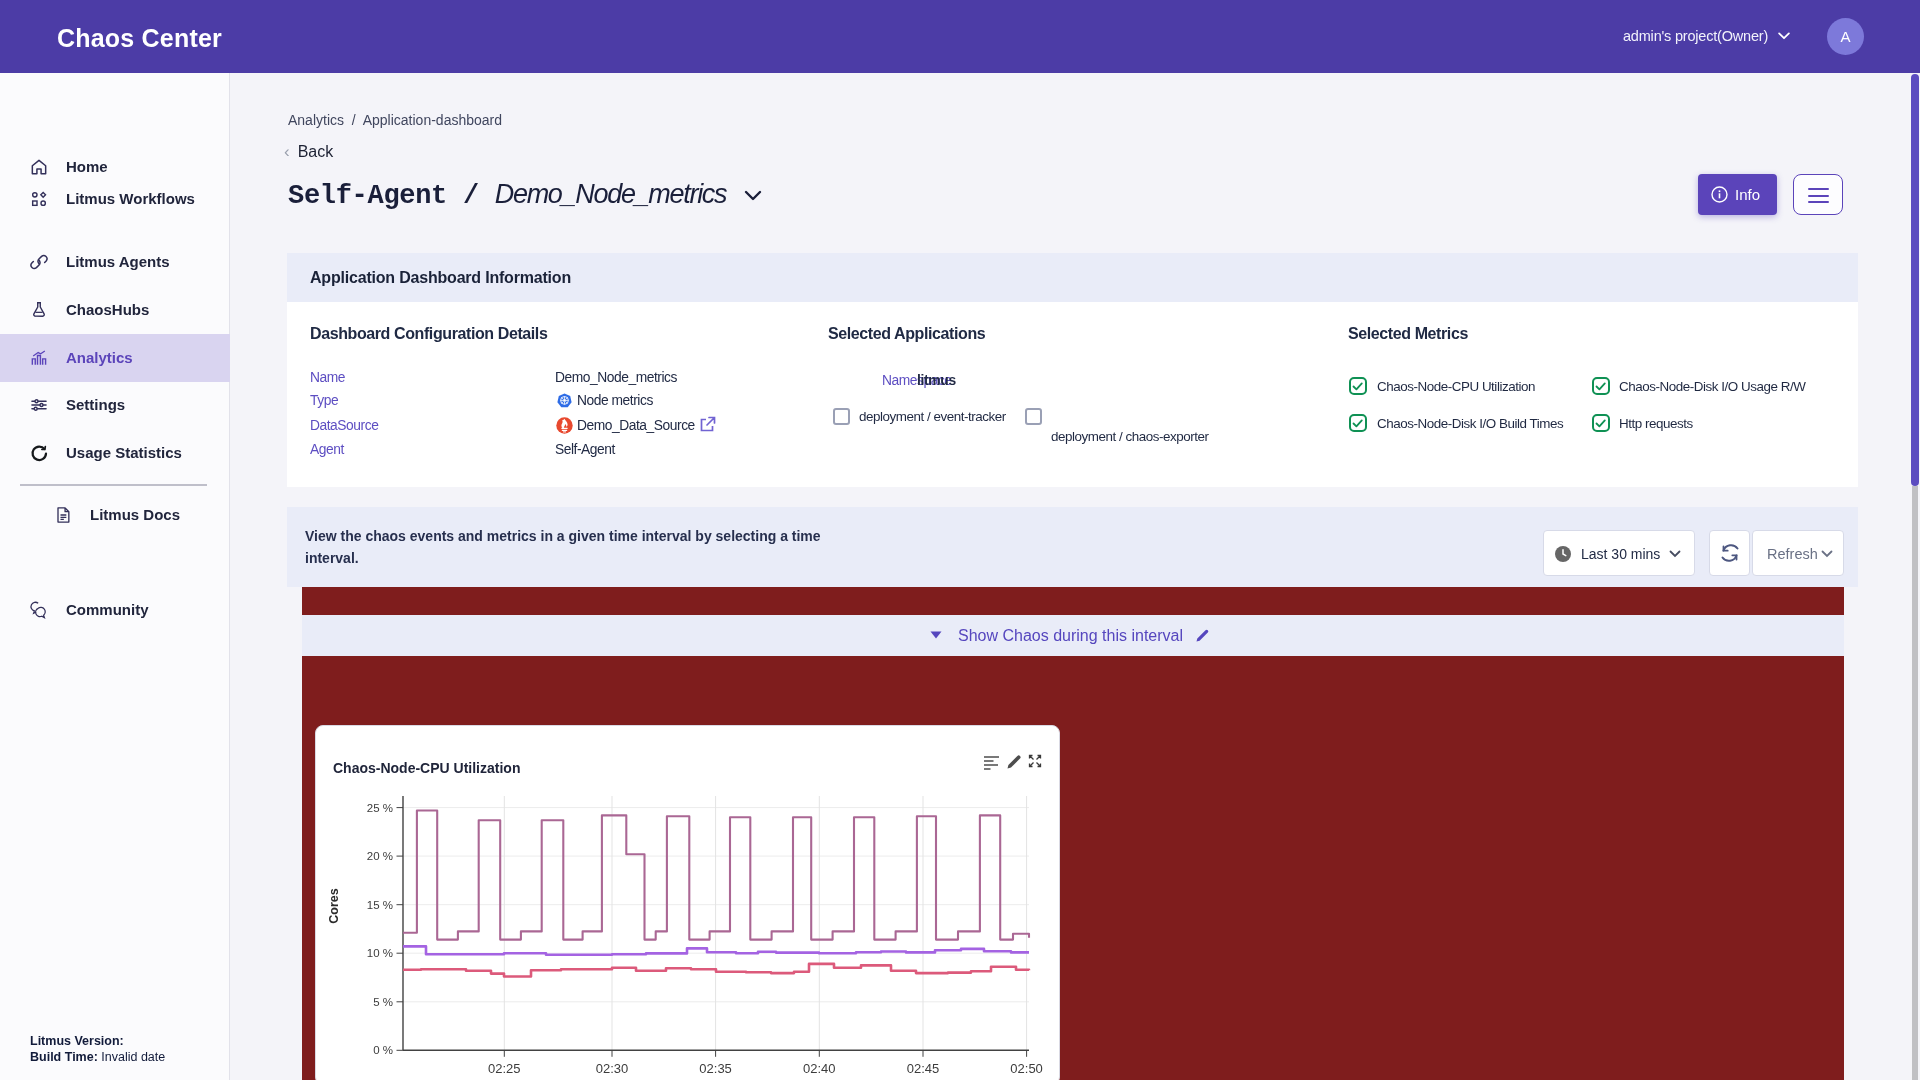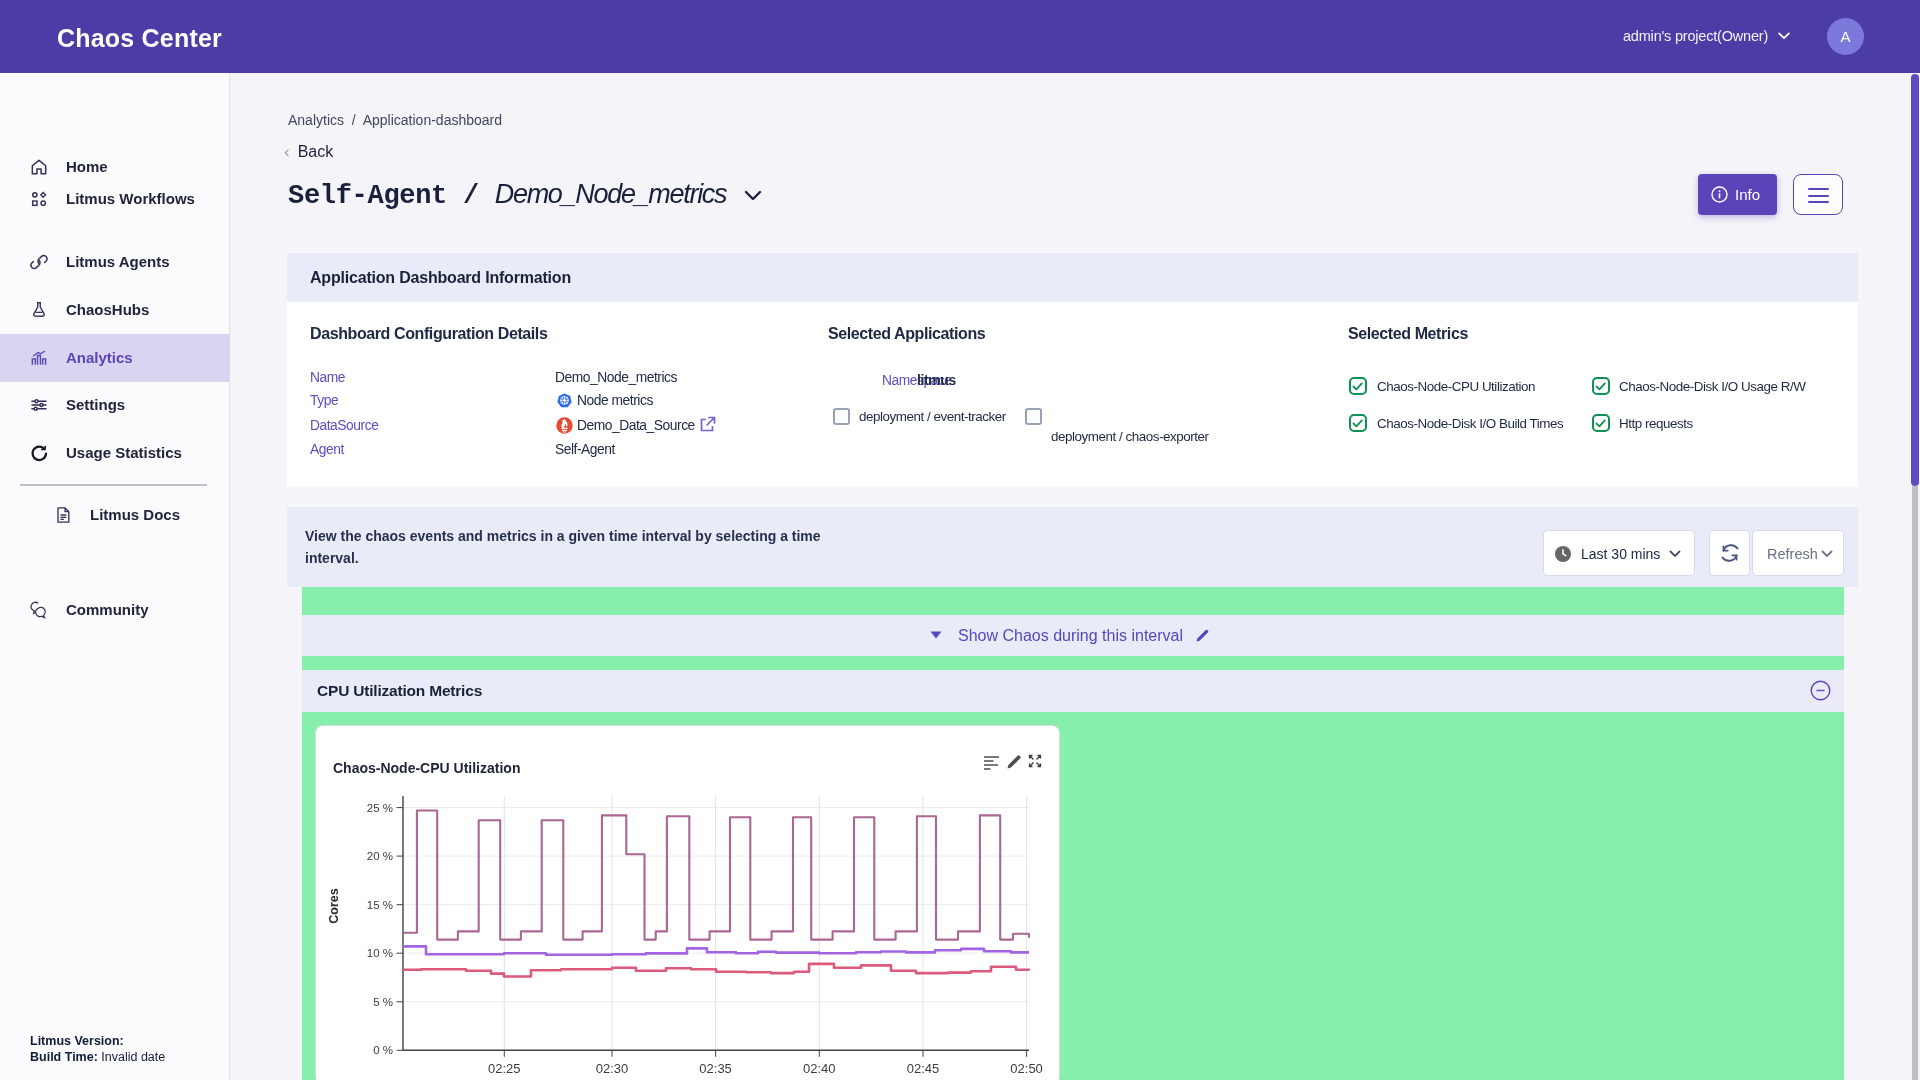--- a/index.html
+++ b/index.html
@@ -51,21 +51,21 @@
 
 .intbar { position:absolute; left:287px; top:507px; width:1571px; height:80px; background:#e9ecf8; }
 .intbar .t { position:absolute; left:18px; top:19px; font-size:14px; font-weight:bold; color:#272f4e; line-height:21.5px; }
 .sel30 { position:absolute; left:1256px; top:23px; width:152px; height:46px; background:#ffffff; border:1px solid #d7dae8; border-radius:4px; }
 .sel30 .txt { position:absolute; left:37px; top:15px; font-size:14px; color:#222b45; }
 .refbtn { position:absolute; left:1422px; top:23px; width:41px; height:46px; background:#ffffff; border:1px solid #d7dae8; border-radius:4px; }
 .refsel { position:absolute; left:1465px; top:23px; width:92px; height:46px; background:#ffffff; border:1px solid #d7dae8; border-radius:4px; }
 .refsel .txt { position:absolute; left:14px; top:15px; font-size:14.5px; color:#6a7185; }
 
 
-.whitewrap { position:absolute; left:302px; top:587px; width:1542px; height:493px; background:#86efac; }
+.whitewrap { position:absolute; left:302px; top:587px; width:1542px; height:493px; background:#7f1d1d; }
 .chaosbar { position:absolute; left:0px; top:28px; width:1542px; height:41px; background:#e9ecf8; }
 .chaosbar .t { position:absolute; left:656px; top:12px; font-size:16px; color:#5546be; }
 .cpubar { position:absolute; left:0px; top:83px; width:1542px; height:42px; background:#e9ecf8; }
 .cpubar .t { position:absolute; left:15px; top:12px; font-size:15.5px; letter-spacing:-0.2px; font-weight:bold; color:#1a2238; }
 .chartcard { position:absolute; left:13px; top:138px; width:745px; height:360px; background:#ffffff; border:1px solid #d9d9e3; border-radius:8px; }
 .chartcard .t { position:absolute; left:17px; top:34px; font-size:14px; font-weight:bold; color:#20253a; }
 
 
 .sb-thumb { position:absolute; left:1911px; top:74px; width:8px; height:412px; background:#5b4cc0; border-radius:4px; z-index:20; }
 .sb-track { position:absolute; left:1912px; top:486px; width:6px; height:594px; background:#c0c0c4; z-index:19; }
@@ -263,27 +263,20 @@
 <div class="whitewrap">
   <div class="chaosbar">
     <svg style="position:absolute;left:628px;top:16px;width:12px;height:8px;" viewBox="0 0 12 8">
         <path d="M0.5 0.5 H11.5 L6 7.5 Z" fill="#5546be"></path>
       </svg>
     <div class="t">Show Chaos during this interval</div>
     <svg style="position:absolute;left:893px;top:13px;width:15px;height:15px;" viewBox="0 0 15 15">
         <path d="M1.5 13.5 L2.3 10.4 L10.5 2.2 a1.6 1.6 0 0 1 2.3 2.3 L4.6 12.7 Z" fill="#5546be"></path>
       </svg>
   </div>
-  <div class="cpubar">
-    <div class="t">CPU Utilization Metrics</div>
-    <svg style="position:absolute;left:1508px;top:10px;width:21px;height:21px;" viewBox="0 0 21 21">
-        <circle cx="10.5" cy="10.5" r="9.3" fill="none" stroke="#5b44ba" stroke-width="1.4"></circle>
-        <path d="M6.5 10.5 H14.5" stroke="#5b44ba" stroke-width="1.4"></path>
-      </svg>
-  </div>
   <div class="chartcard">
     <div class="t">Chaos-Node-CPU Utilization</div>
     <svg style="position:absolute;left:668px;top:30px;width:16px;height:14px;" viewBox="0 0 16 14" stroke="#4d4d4d" stroke-width="1.7">
         <path d="M0 1 H15 M0 5 H9.5 M0 9 H14 M0 13 H6.5"></path>
       </svg>
     <svg style="position:absolute;left:691px;top:28px;width:15px;height:15px;" viewBox="0 0 15 15">
         <path d="M0.5 14.5 L1.4 11 L10.4 2 a1.8 1.8 0 0 1 2.6 2.6 L4 13.6 Z" fill="#4d4d4d"></path>
       </svg>
     <svg style="position:absolute;left:712px;top:28px;width:14px;height:14px;" viewBox="0 0 14 14" fill="none" stroke="#3a3a3a" stroke-width="1.3">
         <path d="M5.5 5.5 L1.5 1.5 M1.5 4.5 V1.5 H4.5 M8.5 5.5 L12.5 1.5 M9.5 1.5 H12.5 V4.5 M5.5 8.5 L1.5 12.5 M1.5 9.5 V12.5 H4.5 M8.5 8.5 L12.5 12.5 M9.5 12.5 H12.5 V9.5"></path>

